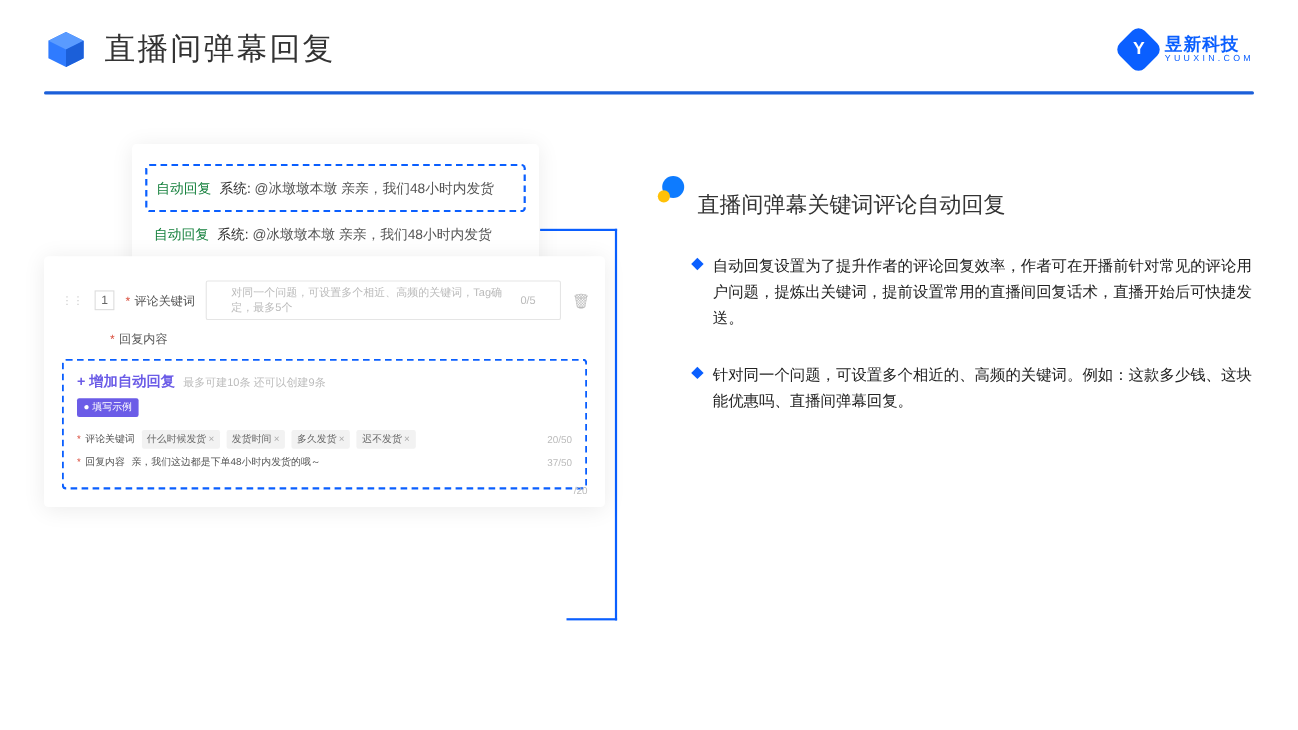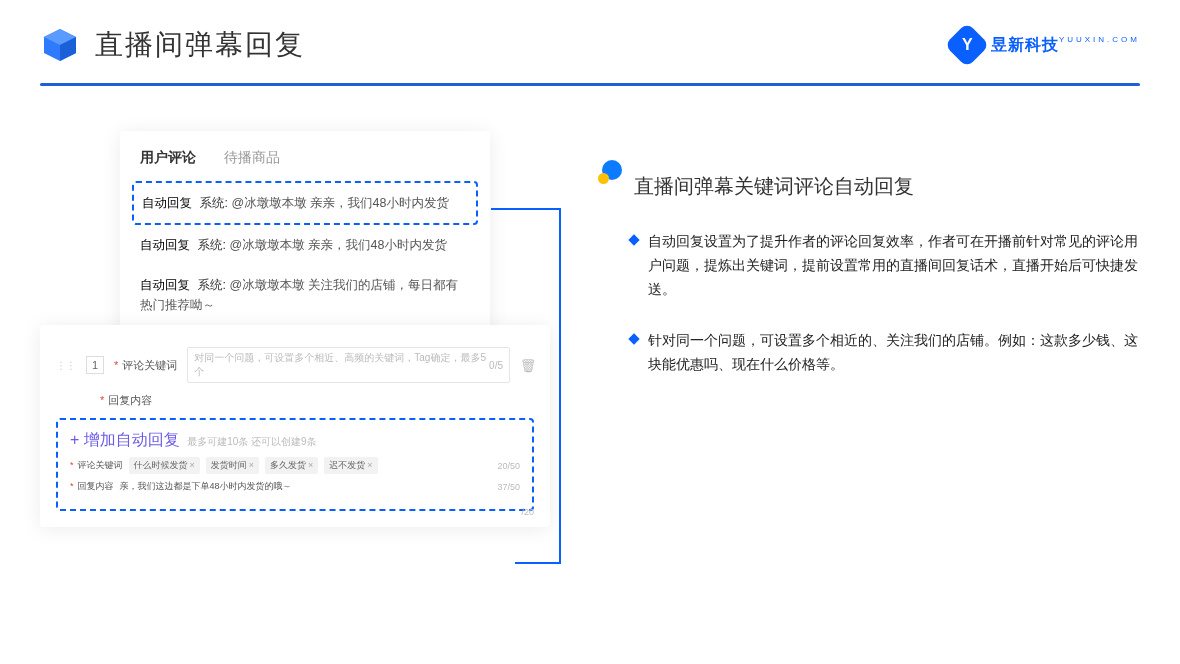--- a/index.html
+++ b/index.html
@@ -5,56 +5,56 @@
 * { box-sizing: border-box; margin: 0; padding: 0; }
 body { width: 1180px; height: 664px; font-family: "Microsoft YaHei", "PingFang SC", sans-serif; background: #fff; position: relative; }
 
 .header { display: flex; align-items: center; justify-content: space-between; padding: 25px 40px 0 40px; gap: 33px; }
 .header-left { display: flex; align-items: center; gap: 15px; }
 .cube-icon { width: 40px; height: 40px; position: relative; }
 .page-title { font-size: 28px; font-weight: 400; color: #333; letter-spacing: 2px; }
 .header-right { display: flex; align-items: center; gap: 8px; }
 .brand-logo { width: 32px; height: 32px; background: #0a5fff; border-radius: 8px; transform: rotate(45deg); display: flex; align-items: center; justify-content: center; }
 .brand-logo span { transform: rotate(-45deg); color: #fff; font-weight: bold; font-size: 16px; }
-.brand-text { display: flex; flex-direction: row; line-height: 1.1; }
+.brand-text { display: flex; flex-direction: column; line-height: 1.1; }
 .brand-name { font-size: 16px; font-weight: bold; color: #0a5fff; letter-spacing: 1px; }
 .brand-url { font-size: 8px; color: #0a5fff; letter-spacing: 3px; }
 
 .divider { height: 3px; background: #1b5fd9; margin: 18px 40px 0 40px; border-radius: 2px; }
 
 .content { display: flex; padding: 45px 40px 0 40px; gap: 30px; }
 .left-col { width: 510px; position: relative; }
 .right-col { flex: 1; padding-left: 20px; padding-top: 10px; }
 
 
 .comments-card { width: 370px; margin-left: 80px; background: #fff; border-radius: 4px; box-shadow: 0 2px 20px rgba(0,0,0,0.08); padding: 18px 20px 30px 20px; position: relative; z-index: 1; }
 .tabs { display: flex; gap: 28px; margin-bottom: 14px; }
 .tab { font-size: 14px; color: #999; cursor: pointer; }
 .tab.active { color: #333; font-weight: bold; }
 
 .comment-item { padding: 10px 0; font-size: 12.5px; color: #555; line-height: 1.6; }
 .comment-item.highlighted { border: 2px dashed #0a5fff; border-radius: 4px; padding: 10px 8px; margin: 0 -8px; }
-.tag-auto { color: #000000; margin-right: 4px; }
+.tag-auto { color: #15803d; margin-right: 4px; }
 .sys { color: #333; }
 
 
 .settings-card { width: 510px; background: #fff; border-radius: 4px; box-shadow: 0 2px 20px rgba(0,0,0,0.08); margin-top: -30px; position: relative; z-index: 2; padding: 12px 16px 16px 16px; font-size: 12px; color: #666; }
 .settings-header { display: flex; justify-content: space-between; align-items: center; padding-bottom: 8px; font-size: 13px; color: #333; }
 .close { font-size: 18px; color: #aaa; cursor: pointer; }
 
 .form-row { display: flex; align-items: center; gap: 10px; margin: 10px 0; }
 .idx-box { width: 18px; height: 18px; border: 1px solid #ddd; display: flex; align-items: center; justify-content: center; font-size: 11px; }
 .star { color: #d94b3a; margin-right: 4px; }
 .label { font-size: 11px; color: #555; white-space: nowrap; }
-.input-box { flex: 1; border: 1px solid #e5e5e5; border-radius: 2px; height: 36px; display: flex; align-items: center; padding: 0 6px; font-size: 10px; color: #bbb; justify-content: space-between; background: #fff; }
+.input-box { flex: 1; border: 1px solid #e5e5e5; border-radius: 2px; height: 36px; display: flex; align-items: center; padding: 0 22px; font-size: 10px; color: #bbb; justify-content: space-between; background: #fff; }
 .input-box .counter { color: #bbb; font-size: 10px; }
 .trash { width: 14px; color: #bbb; font-size: 13px; }
 
 .example-box { border: 2px dashed #0a5fff; border-radius: 4px; padding: 10px 12px; margin-top: 8px; }
-.link-add { color: #6b5ce7; font-size: 16px; }
+.link-add { color: #6b5ce7; font-size: 13px; font-weight: bold; }
 .hint { color: #bbb; font-size: 10px; margin-left: 4px; }
 .badge-example { display: inline-block; background: #6b5ce7; color: #fff; font-size: 9px; padding: 2px 6px; border-radius: 2px; margin: 6px 0; }
 .tags-row { display: flex; align-items: center; gap: 6px; margin: 6px 0; }
 .tag-chip { background: #f2f2f2; color: #666; font-size: 9px; padding: 2px 5px; border-radius: 2px; }
 .tag-chip .x { margin-left: 2px; color: #aaa; }
 .mini-counter { font-size: 9px; color: #bbb; margin-left: auto; }
 .reply-text { font-size: 9px; color: #555; }
 
 .connector { position: absolute; border-color: #0a5fff; z-index: 0; }
 .conn-h1 { top: 77px; left: 451px; width: 70px; border-top: 2px solid #0a5fff; }
@@ -101,38 +101,29 @@
 <div class="divider"></div>
 
 <div class="content">
   <div class="left-col">
 
     <div class="connector conn-h1"></div>
     <div class="connector conn-v"></div>
     <div class="connector conn-h2"></div>
 
     <div class="comments-card">
-      <div class="tabs">
-        <div class="tab active">用户评论</div>
-        <div class="tab">待播商品</div>
-      </div>
       <div class="comment-item highlighted">
         <span class="tag-auto">自动回复</span>
         <span class="sys">系统:</span>
         <span>@冰墩墩本墩 亲亲，我们48小时内发货</span>
       </div>
       <div class="comment-item">
         <span class="tag-auto">自动回复</span>
         <span class="sys">系统:</span>
         <span>@冰墩墩本墩 亲亲，我们48小时内发货</span>
-      </div>
-      <div class="comment-item">
-        <span class="tag-auto">自动回复</span>
-        <span class="sys">系统:</span>
-        <span>@冰墩墩本墩 关注我们的店铺，每日都有热门推荐呦～</span>
       </div>
     </div>
 
     <div class="settings-card">
 
       <div class="form-row">
         <span style="color:#ccc;font-size:10px">⋮⋮</span>
         <div class="idx-box">1</div>
         <span class="label"><span class="star">*</span><span>评论关键词</span></span>
         <div class="input-box">
@@ -142,20 +133,21 @@
         <span class="trash">🗑</span>
       </div>
 
       <div class="form-row" style="padding-left:44px">
         <span class="label"><span class="star">*</span><span>回复内容</span></span>
       </div>
 
       <div class="example-box">
         <span class="link-add">+ 增加自动回复</span>
         <span class="hint">最多可建10条 还可以创建9条</span>
+        <div><span class="badge-example">● 填写示例</span></div>
         <div class="tags-row">
           <span class="label" style="font-size:9px"><span class="star">*</span><span>评论关键词</span></span>
           <span class="tag-chip"><span>什么时候发货</span><span class="x">×</span></span>
           <span class="tag-chip"><span>发货时间</span><span class="x">×</span></span>
           <span class="tag-chip"><span>多久发货</span><span class="x">×</span></span>
           <span class="tag-chip"><span>迟不发货</span><span class="x">×</span></span>
           <span class="mini-counter">20/50</span>
         </div>
         <div class="tags-row">
           <span class="label" style="font-size:9px"><span class="star">*</span><span>回复内容</span></span>
@@ -174,16 +166,16 @@
           <div class="b2"></div>
       </div>
       <div class="section-title">直播间弹幕关键词评论自动回复</div>
     </div>
     <div class="bullet-item">
       <div class="diamond"></div>
       <div class="bullet-text">自动回复设置为了提升作者的评论回复效率，作者可在开播前针对常见的评论用户问题，提炼出关键词，提前设置常用的直播间回复话术，直播开始后可快捷发送。</div>
     </div>
     <div class="bullet-item">
       <div class="diamond"></div>
-      <div class="bullet-text">针对同一个问题，可设置多个相近的、关注我们的店铺。例如：这款多少钱、这块能优惠吗、现在什么价格等。</div>
+      <div class="bullet-text">针对同一个问题，可设置多个相近的、高频的关键词。例如：这款多少钱、这块能优惠吗、直播间弹幕回复。</div>
     </div>
   </div>
 </div>
 
 </body></html>

